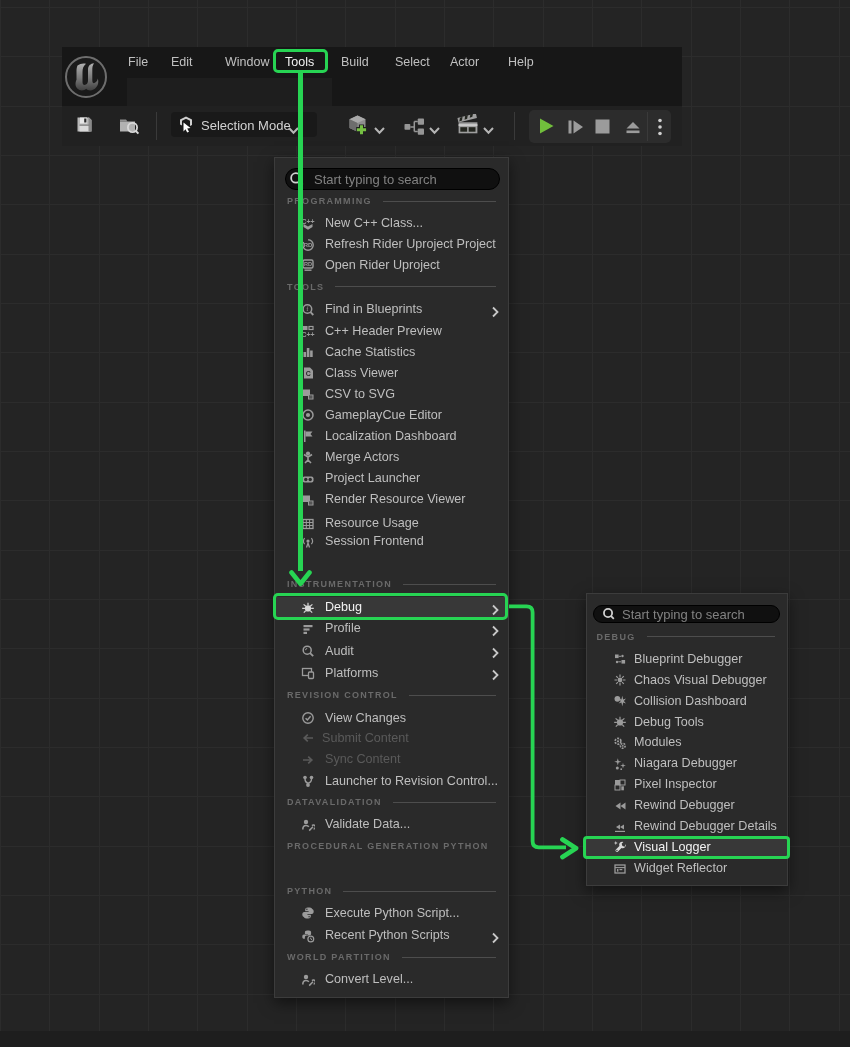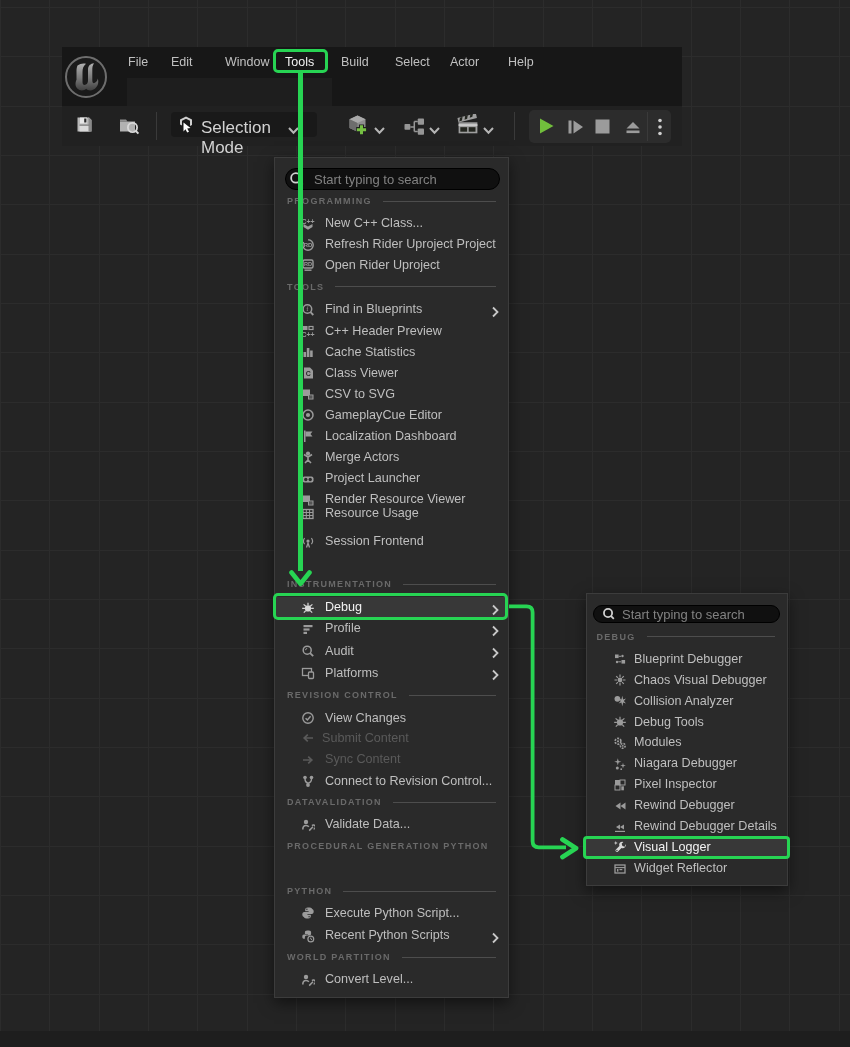--- a/index.html
+++ b/index.html
@@ -11,21 +11,21 @@
 .abs { position:absolute; }
 
 #menubar { position:absolute; left:62px; top:47px; width:620px; height:59px; background:#171717; }
 #tab { position:absolute; left:65px; top:31px; width:205px; height:28px; background:#1e1e1e; }
 .mb { position:absolute; top:7.5px; font-size:12.5px; color:#c0c0c0; }
 .mbt { color:#f2f2f2; }
 #logo { position:absolute; left:1px; top:7px; }
 #toolbar { position:absolute; left:62px; top:106px; width:620px; height:40px; background:#212121; }
 .tsep { position:absolute; top:6px; width:1px; height:28px; background:#3a3a3a; }
 #selmode { position:absolute; left:109px; top:6px; width:146px; height:25px; background:#191919; border-radius:4px; }
-#selmode .txt { position:absolute; left:30px; top:5.5px; font-size:17px; color:#d2d2d2; }
+#selmode .txt { position:absolute; left:30px; top:5.5px; font-size:13px; color:#d2d2d2; }
 #playgrp { position:absolute; left:467px; top:4px; width:142px; height:33px; background:#2c2c2c; border-radius:5px; }
 
 .panel { position:absolute; background:#2a2a2a; border:1px solid #3c3c3c; box-shadow:0 5px 14px rgba(0,0,0,0.5); }
 #panel1 { left:274px; top:157px; width:235px; height:841px; }
 #panel2 { left:586px; top:593px; width:202px; height:293px; }
 .search { position:absolute; background:#101010; border:1px solid #000; border-radius:11px; color:#828282; font-size:13px; }
 .search .mg { position:absolute; left:5px; top:3px; }
 .search .ph { position:absolute; top:2.5px; }
 .hdr { position:absolute; left:0; right:0; height:21px; display:flex; align-items:center; }
 .hdr span { margin-left:12px; font-size:9px; font-weight:bold; letter-spacing:1.3px; color:#6a6a6a; white-space:nowrap; }
@@ -264,21 +264,21 @@
     </div>
 <div class="mi" style="top:331.0px">
       <span class="ic" style="left:26px"><svg width="14" height="14" viewBox="0 0 14 14">
           <rect x="1.5" y="2.5" width="7.5" height="6.5" fill="#9b9b9b"></rect>
           <rect x="7" y="7.5" width="5.5" height="5" fill="#9b9b9b"></rect>
           <rect x="8" y="8.6" width="3.5" height="1" fill="#2a2a2a"></rect>
           <rect x="8" y="10.4" width="3.5" height="1" fill="#2a2a2a"></rect>
         </svg></span>
       <span class="lbl" style="left:50px">Render Resource Viewer</span>
     </div>
-<div class="mi" style="top:345px">
+<div class="mi" style="top:355px">
       <span class="ic" style="left:26px"><svg width="14" height="14" viewBox="0 0 14 14">
           <rect x="2" y="2.5" width="10" height="9" fill="none" stroke="#9b9b9b" stroke-width="1.3"></rect>
           <path d="M2 5.5 h10 M2 8.5 h10 M5.3 2.5 v9 M8.6 2.5 v9" stroke="#9b9b9b" stroke-width="1"></path>
         </svg></span>
       <span class="lbl" style="left:50px">Resource Usage</span>
     </div>
 <div class="mi" style="top:373.1px">
       <span class="ic" style="left:26px"><svg width="14" height="14" viewBox="0 0 14 14">
           <circle cx="7" cy="6" r="1.6" fill="#9b9b9b"></circle>
           <path d="M3.6 3 a4.8 4.8 0 0 0 0 6 M10.4 3 a4.8 4.8 0 0 1 0 6" stroke="#9b9b9b" stroke-width="1.2" fill="none"></path>
@@ -355,21 +355,21 @@
         </svg></span>
       <span class="lbl" style="left:50px">Sync Content</span>
     </div>
 <div class="mi" style="top:612.8px">
       <span class="ic" style="left:26px"><svg width="14" height="14" viewBox="0 0 14 14">
           <circle cx="4" cy="3.5" r="1.8" fill="#9b9b9b"></circle>
           <circle cx="10.5" cy="3.5" r="1.8" fill="#9b9b9b"></circle>
           <circle cx="7" cy="11" r="1.9" fill="#9b9b9b"></circle>
           <path d="M4 5 Q4 8.5 7 9.2 M10.5 5 Q10.5 8.5 7 9.2" stroke="#9b9b9b" stroke-width="1.4" fill="none"></path>
         </svg></span>
-      <span class="lbl" style="left:50px">Connect to Revision Control...</span>
+      <span class="lbl" style="left:50px">Launcher to Revision Control...</span>
     </div>
 <div class="hdr" style="top:633.9px">
       <span>DATAVALIDATION</span>
       <i></i>
     </div>
 <div class="mi" style="top:656.1px">
       <span class="ic" style="left:26px"><svg width="14" height="14" viewBox="0 0 14 14">
           <circle cx="5" cy="4" r="2.2" fill="#9b9b9b"></circle>
           <path d="M1.8 11.5 Q1.8 7.5 5 7.5 Q7 7.5 7.8 8.8" stroke="#9b9b9b" stroke-width="1.6" fill="none"></path>
           <path d="M8.2 12.6 L12 8.8 M11 7.6 a2 2 0 1 1 1.6 3.4" stroke="#9b9b9b" stroke-width="1.5" fill="none"></path>
@@ -443,21 +443,21 @@
           <circle cx="7" cy="7" r="2.4" fill="#9b9b9b"></circle>
           <path d="M7 4 V1.5 M7 10 V12.5 M4 7 H1.5 M10 7 H12.5 M4.9 4.9 L3.2 3.2 M9.1 4.9 L10.8 3.2 M4.9 9.1 L3.2 10.8 M9.1 9.1 L10.8 10.8" stroke="#9b9b9b" stroke-width="1.2"></path>
         </svg></span>
       <span class="lbl" style="left:47px">Chaos Visual Debugger</span>
     </div>
 <div class="mi" style="top:96.6px">
       <span class="ic" style="left:26px"><svg width="14" height="14" viewBox="0 0 14 14">
           <circle cx="4.4" cy="4.8" r="2.9" fill="#9b9b9b"></circle>
           <path d="M9.3 1.8 L10.2 5.4 L13 4.4 L10.9 7 L13 9.6 L10.2 8.6 L9.3 12.2 L8.4 8.6 L5.6 9.6 L7.7 7 L5.6 4.4 L8.4 5.4 z" fill="#9b9b9b"></path>
         </svg></span>
-      <span class="lbl" style="left:47px">Collision Analyzer</span>
+      <span class="lbl" style="left:47px">Collision Dashboard</span>
     </div>
 <div class="mi" style="top:117.5px">
       <span class="ic" style="left:26px"><svg width="14" height="14" viewBox="0 0 14 14">
           <circle cx="7" cy="7.4" r="3.1" fill="#9b9b9b"></circle>
           <path d="M7 4.3 V1.8 M4.8 5.2 L2.6 3.4 M9.2 5.2 L11.4 3.4 M3.9 7.4 H1.2 M10.1 7.4 H12.8 M4.8 9.6 L2.8 11.6 M9.2 9.6 L11.2 11.6" stroke="#9b9b9b" stroke-width="1.2"></path>
         </svg></span>
       <span class="lbl" style="left:47px">Debug Tools</span>
     </div>
 <div class="mi" style="top:138.4px">
       <span class="ic" style="left:26px"><svg width="14" height="14" viewBox="0 0 14 14">

